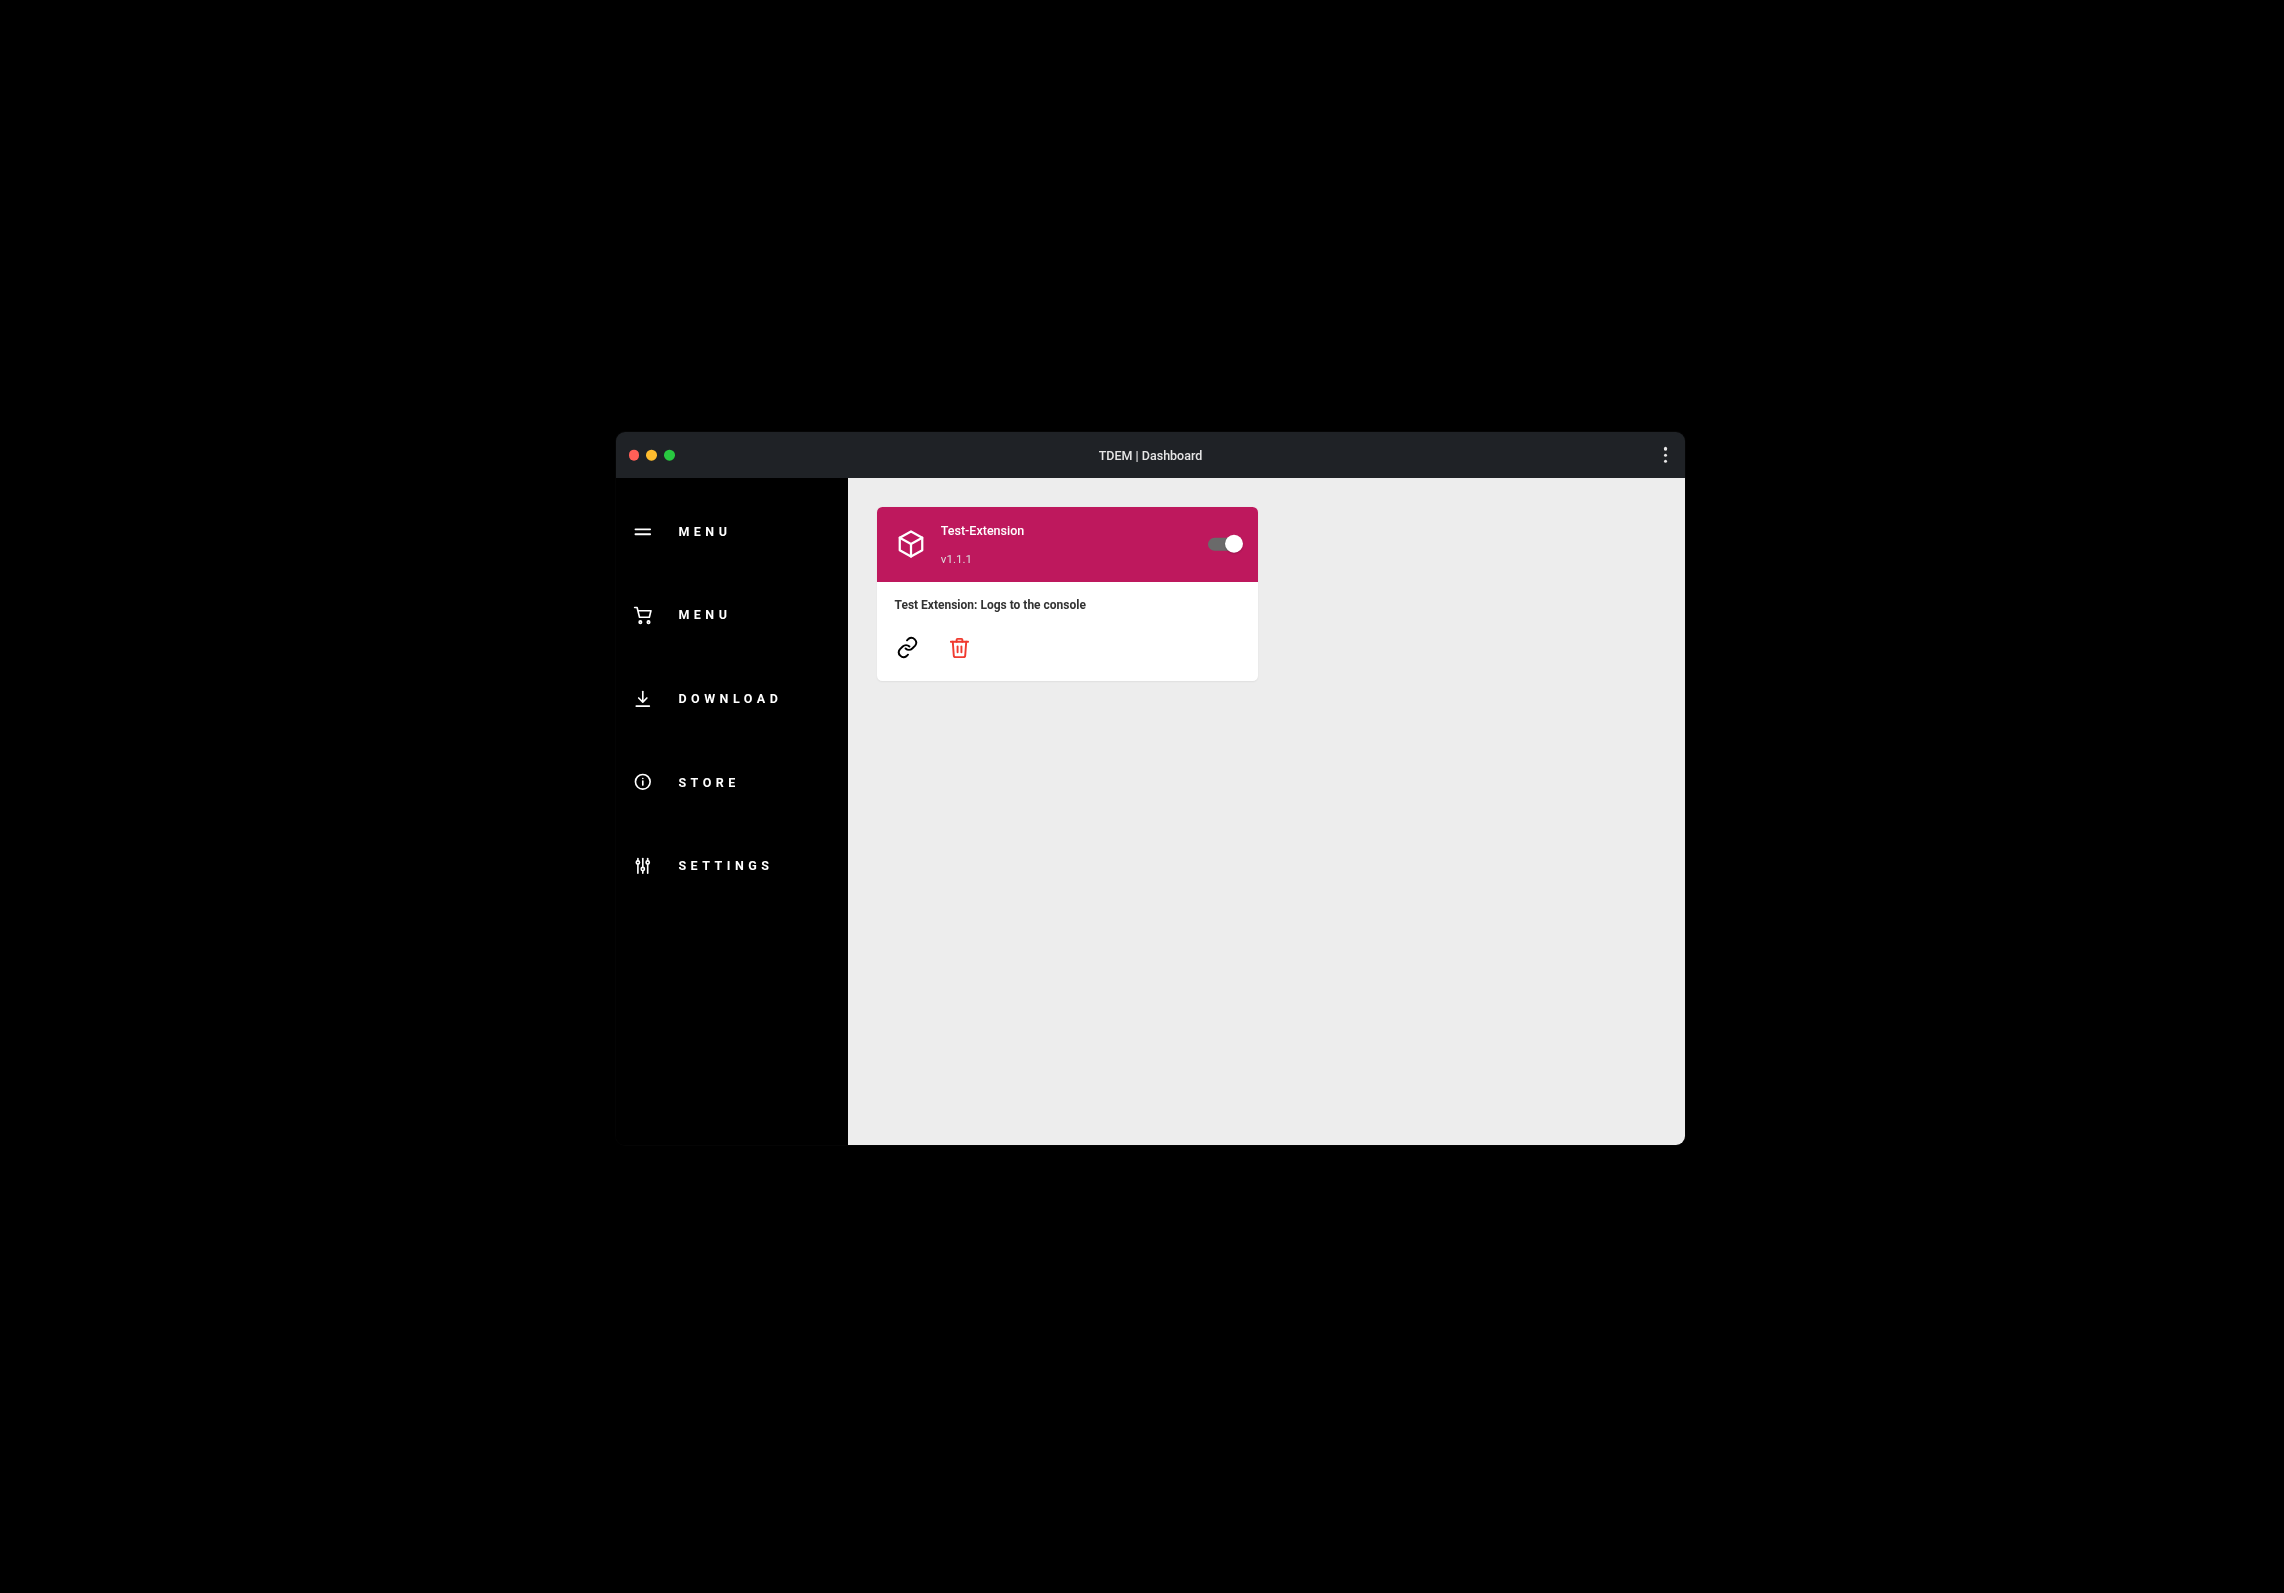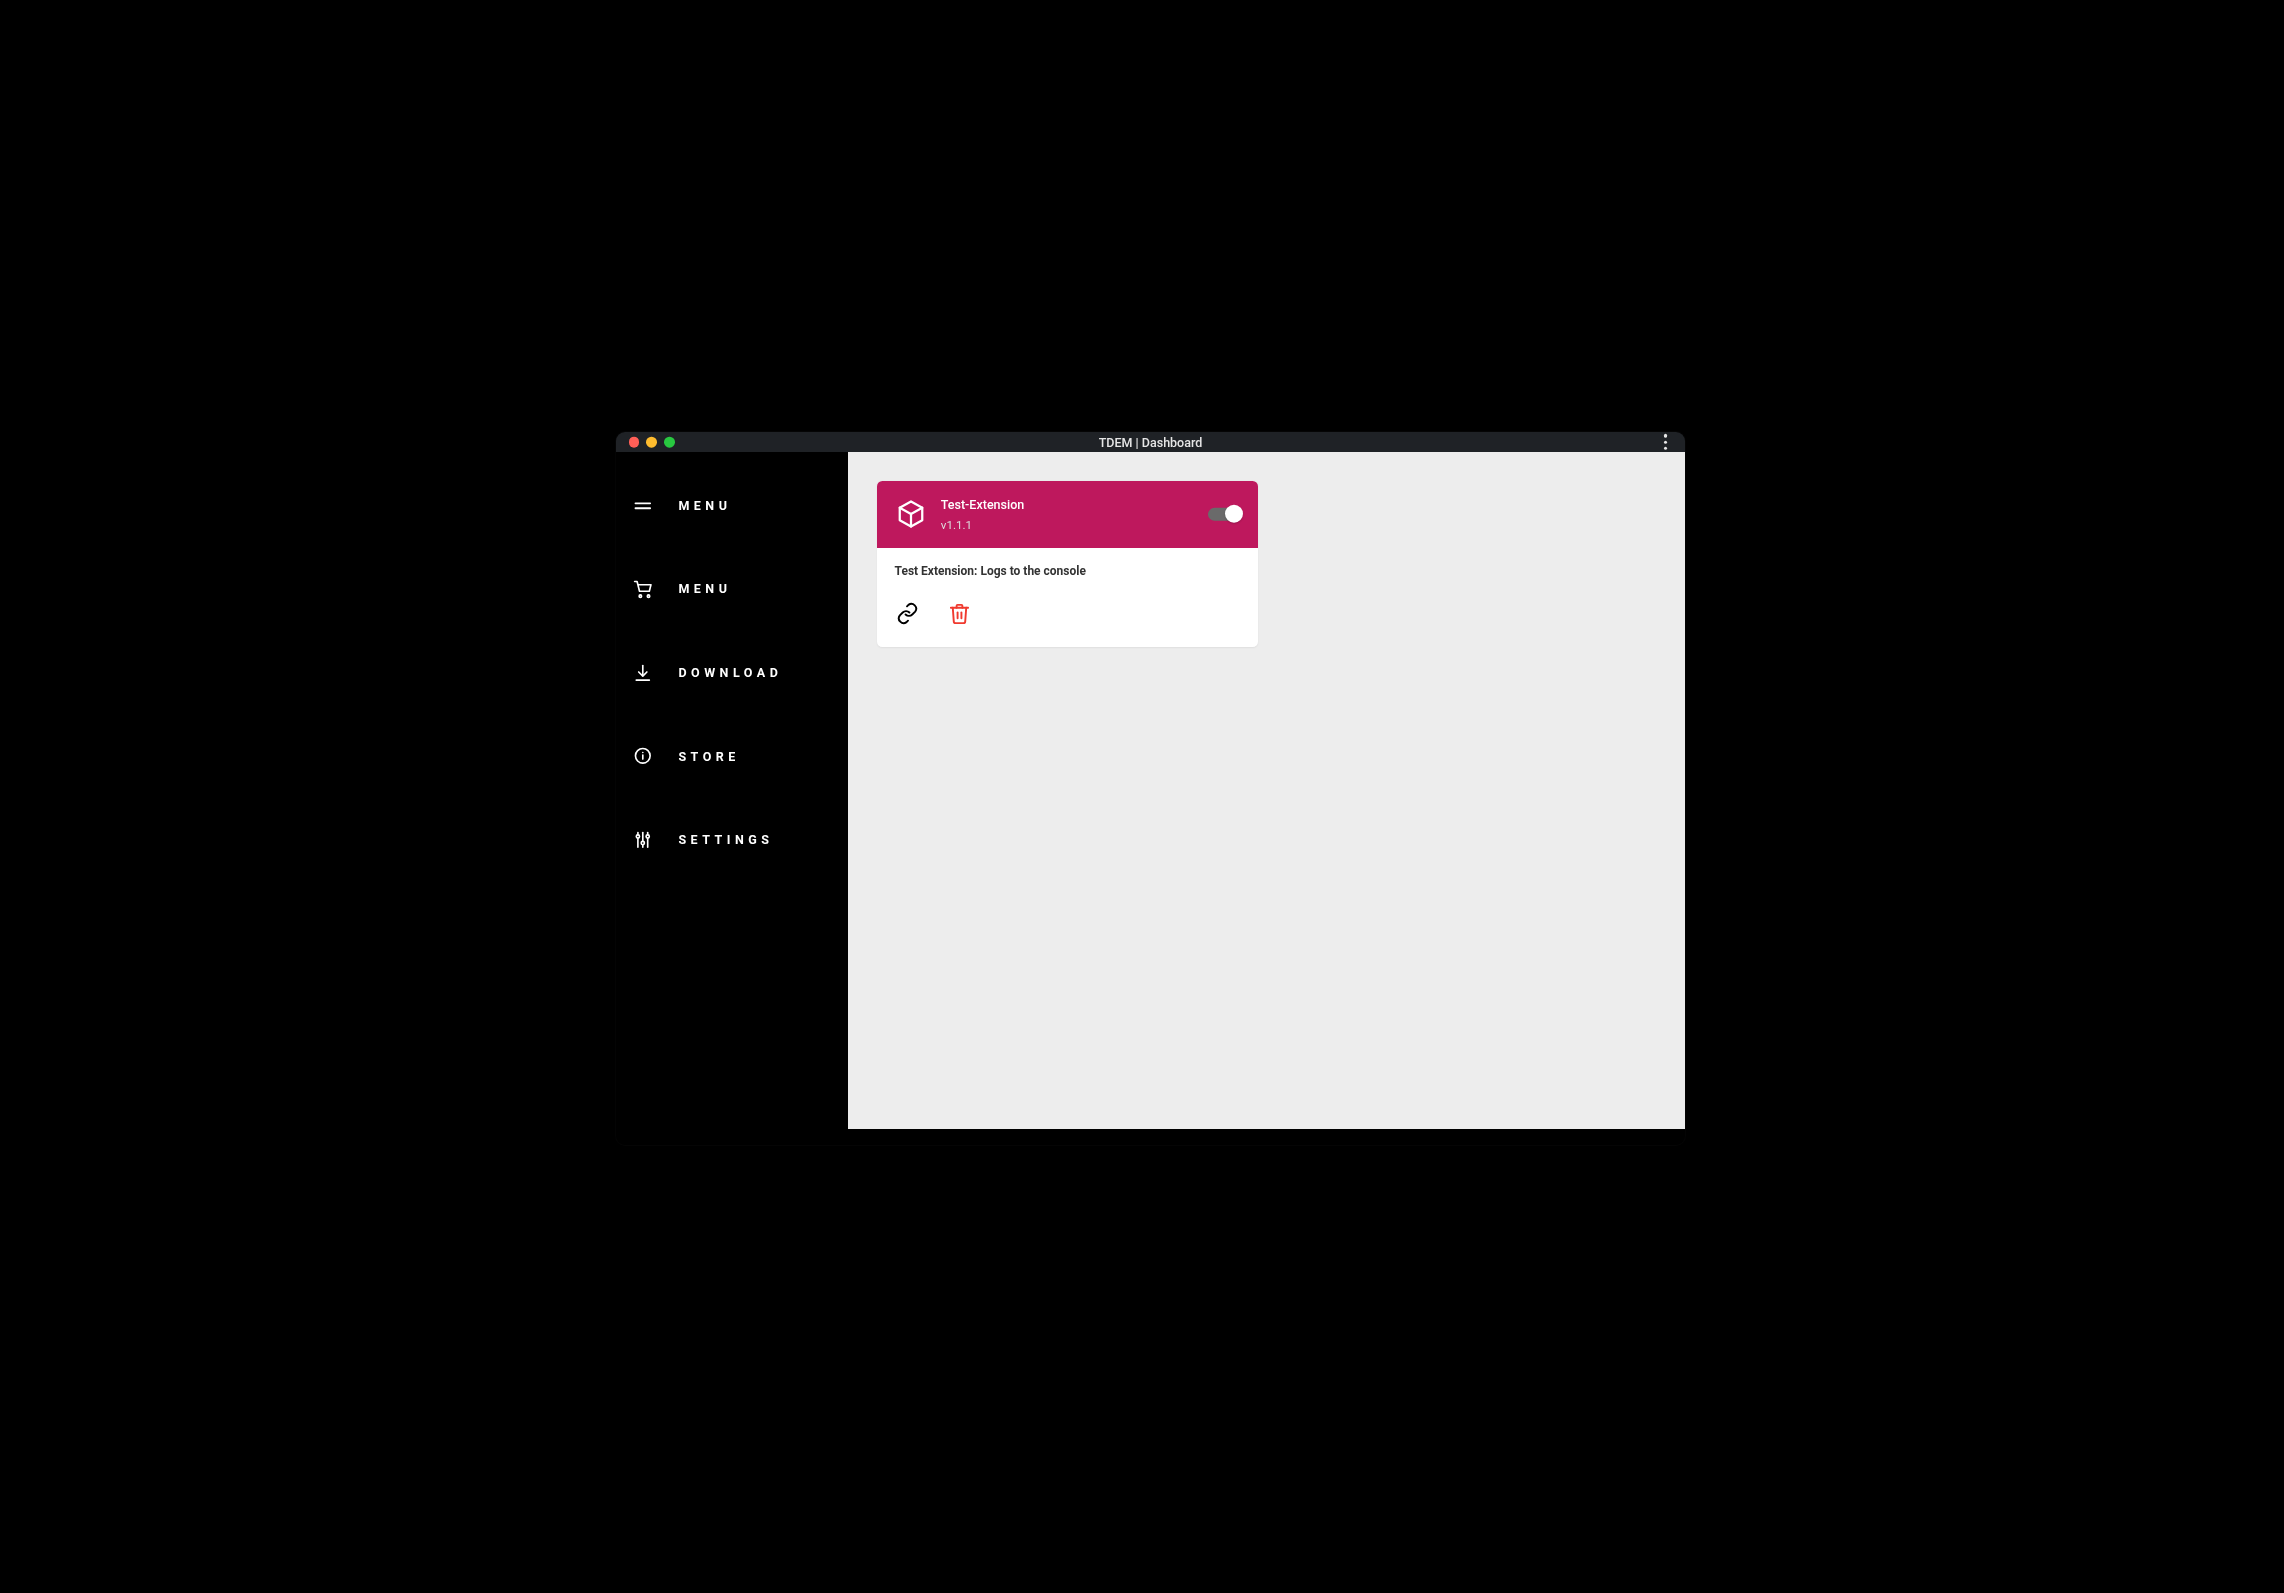--- a/index.html
+++ b/index.html
@@ -22,21 +22,21 @@
     left: 53px;
     top: 34px;
     width: 1069px;
     height: 713px;
     border-radius: 9px;
     overflow: hidden;
     background: #000;
     box-shadow: 0 0 0 0.9px rgba(255,255,255,0.02);
   }
   .titlebar {
-    height: 20px;
+    height: 46px;
     background: #1f2226;
     display: flex;
     align-items: center;
     position: relative;
   }
   .traffic {
     position: absolute;
     left: 12.5px;
     top: 50%;
     transform: translateY(-50%);
@@ -122,21 +122,21 @@
     gap: 14.3px;
     position: relative;
   }
   .ext-icon {
     width: 32px; height: 32px;
     display: flex; align-items: center; justify-content: center;
     color: #fff;
   }
   .ext-titles { color: #fff; }
   .ext-name { font-size: 12.5px; font-weight: 500; }
-  .ext-version { font-size: 11.6px; color: #ddd; margin-top: 6px; }
+  .ext-version { font-size: 11.6px; color: #ddd; margin-top: 14px; }
 
   .toggle {
     position: absolute;
     right: 18px;
     top: 50%;
     transform: translateY(-50%);
     width: 32px; height: 12.5px;
     background: #6a6a6a;
     border-radius: 12.5px;
     cursor: pointer;

